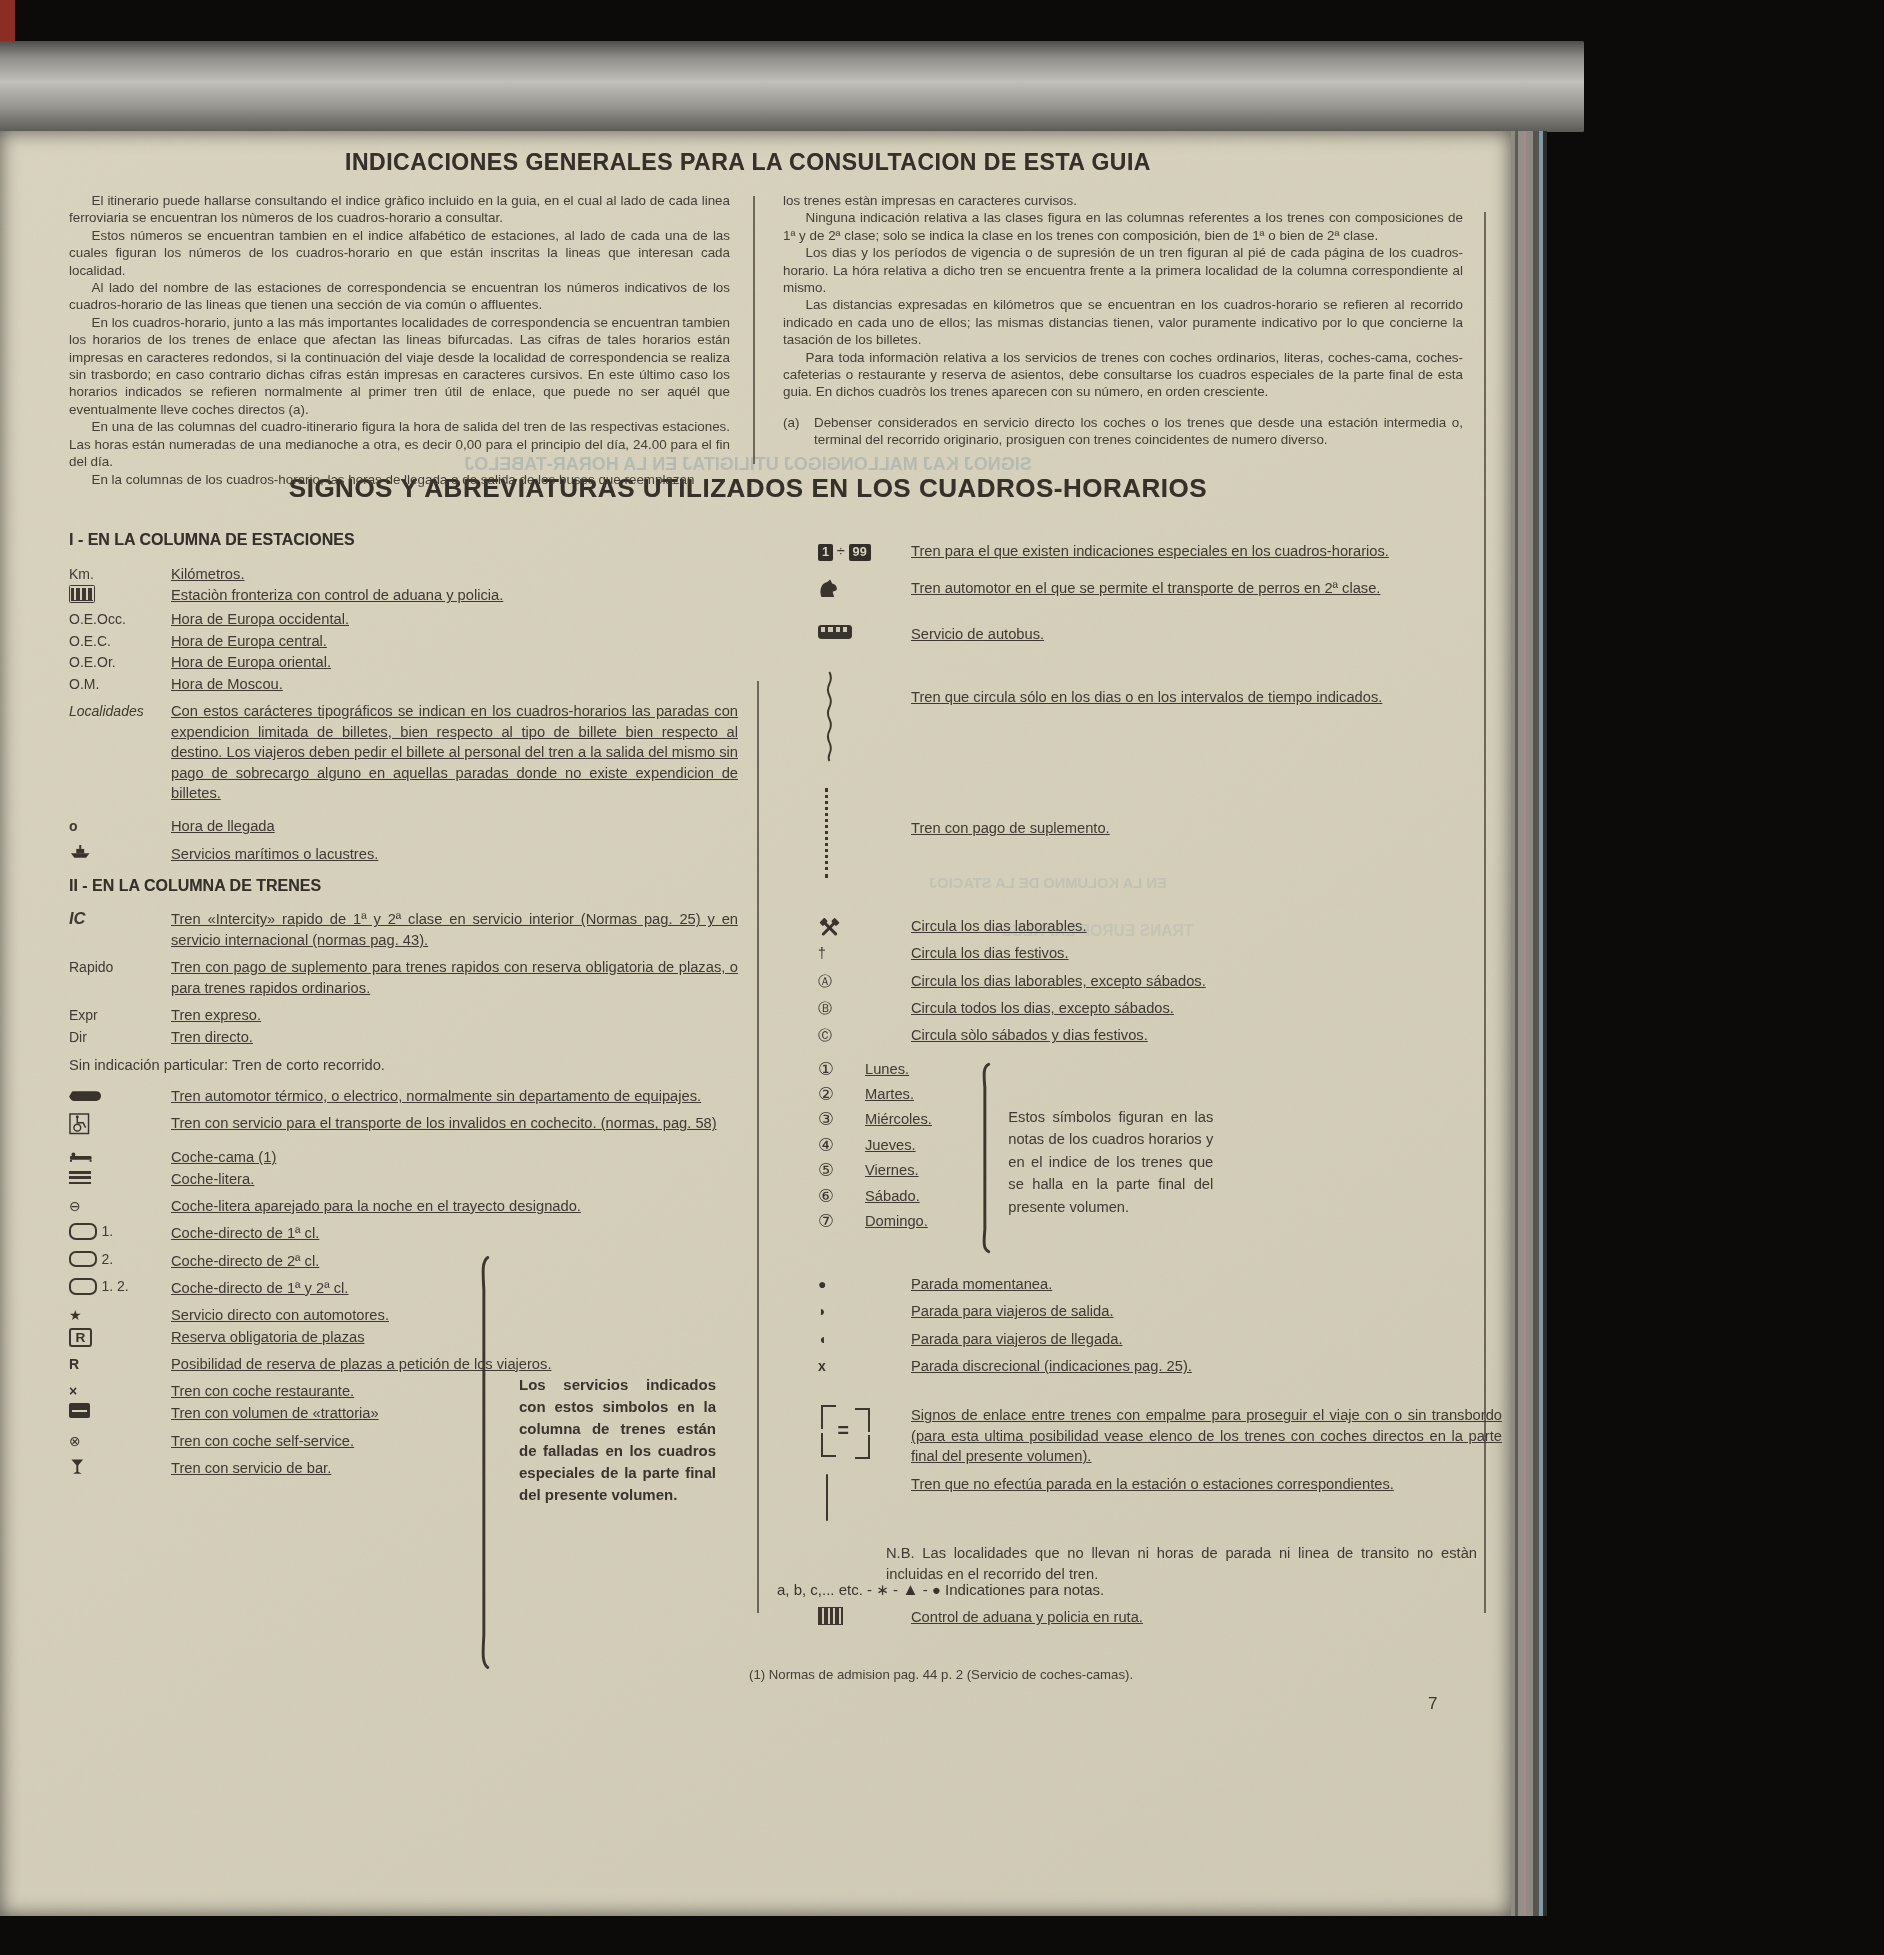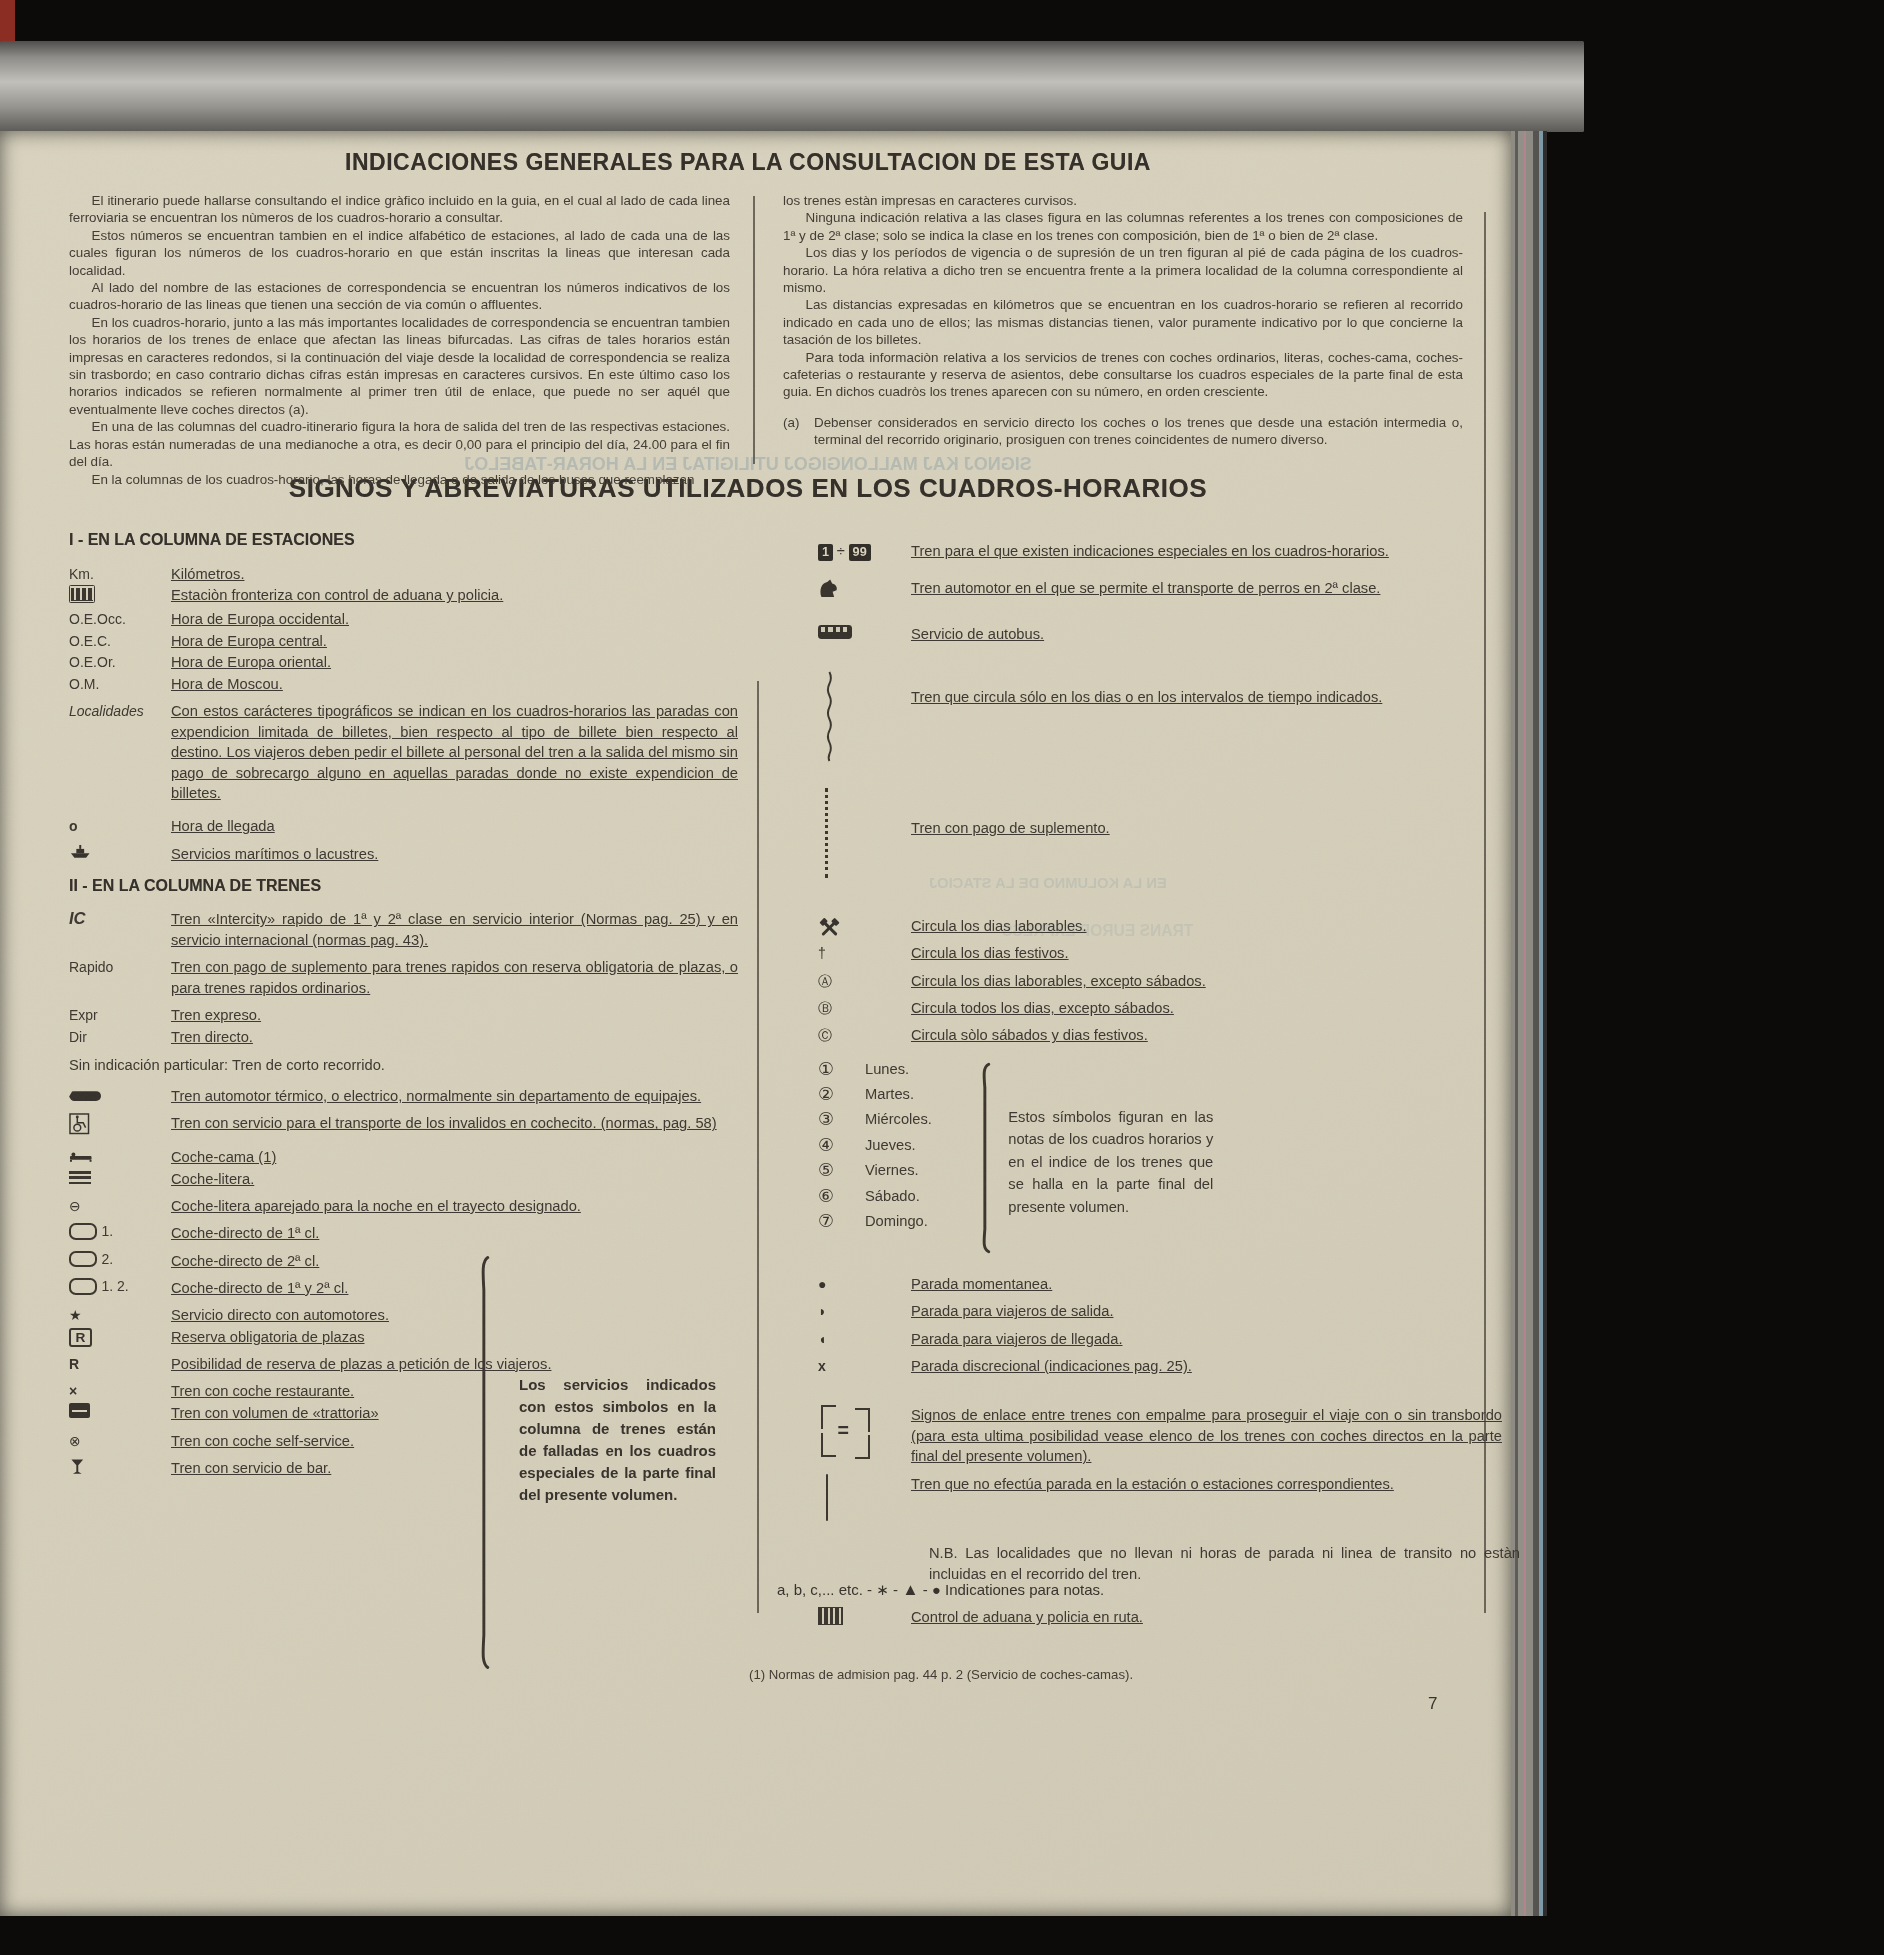--- a/index.html
+++ b/index.html
@@ -110,21 +110,21 @@
   .customs-ic{width:25.4px;height:17.6px;border:1.5px solid #39342c;box-sizing:border-box;
     background:repeating-linear-gradient(90deg,#39342c 0 3.4px,transparent 3.4px 5.4px);}
   
   .brace{position:absolute;}
   .note-left{position:absolute;left:519px;top:1243px;width:197px;font-size:15px;
     line-height:22px;font-weight:bold;text-align:justify;color:#35302a;}
   .days-wrap{display:flex;align-items:flex-start;margin-bottom:19.6px;}
   .day-list{width:161px;}
   .day-row{display:flex;margin-bottom:3.9px;}
   .day-row .sym{width:47px;font-size:17.6px;line-height:21.5px;color:#35302a;}
-  .day-row .lab{font-size:14.7px;line-height:21.5px;}
+  .day-row .lab{font-size:14.7px;line-height:21.5px;text-decoration:underline;}
   .day-note{width:205px;margin-left:16.6px;font-size:14.7px;line-height:22.5px;text-align:justify;
     padding-top:47px;}
   .nb-block{font-size:14.7px;line-height:21.5px;text-align:justify;margin:16.6px 0 21.5px 93px;width:591px;}
   .notes-line{position:absolute;left:777px;top:1449px;font-size:15px;color:#35302a;}
   .notes-line .tri{font-size:16.6px;} .notes-line .dot{font-size:14.7px;}
   .footnote1{position:absolute;left:749px;top:1536px;width:587px;font-size:13.2px;color:#403a32;}
   .pagenum{position:absolute;left:1428px;top:1563px;font-size:17px;color:#35302a;}
 </style>
 </head>
 <body>
@@ -440,21 +440,21 @@
           <span class="bl"></span><span class="bl2"></span><span class="br"></span><span class="br2"></span>
           <span class="eq">=</span>
         </span></span>
         <span class="d">Signos de enlace entre trenes con empalme para proseguir el viaje con o sin transbordo (para esta ultima posibilidad vease elenco de los trenes con coches directos en la parte final del presente volumen).</span>
       </div>
       <div class="row">
         <span class="t"><span class="ic nostop-ic"></span></span>
         <span class="d">Tren que no efectúa parada en la estación o estaciones correspondientes.</span>
       </div>
 
-      <div class="nb-block" style="margin-left:111px;width:591px">N.B. Las localidades que no llevan ni horas de parada ni linea de transito no estàn incluidas en el recorrido del tren.</div>
+      <div class="nb-block" style="margin-left:68px;width:591px">N.B. Las localidades que no llevan ni horas de parada ni linea de transito no estàn incluidas en el recorrido del tren.</div>
 
       <div class="row">
         <span class="t"><span class="ic customs-ic"></span></span>
         <span class="d">Control de aduana y policia en ruta.</span>
       </div>
     </div>
 
     <div class="notes-line">
       <span>a, b, c,... etc. -</span>
       <span>∗</span>

